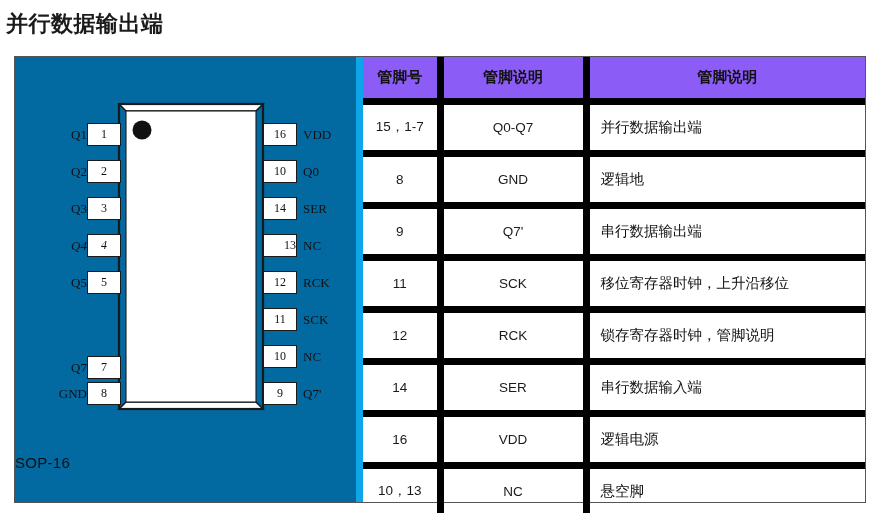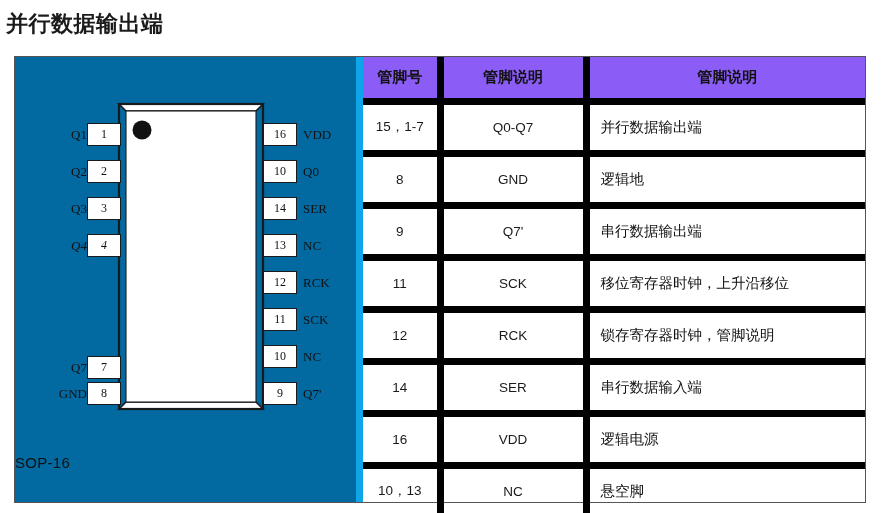--- a/index.html
+++ b/index.html
@@ -156,20 +156,24 @@
       <div class="pin-box" style="left:72px;top:0;">2</div>
     </div>
     <div class="pin-row" style="left:0;right:0;top:140px;">
       <div class="pin-name left" style="top:0;width:200px;left:-128px;">Q3</div>
       <div class="pin-box" style="left:72px;top:0;">3</div>
     </div>
     <div class="pin-row" style="left:0;right:0;top:177px;font-style:italic;">
       <div class="pin-name left" style="top:0;width:200px;left:-128px;">Q4</div>
       <div class="pin-box" style="left:72px;top:0;">4</div>
     </div>
+    <div class="pin-row" style="left:0;right:0;top:214px;">
+      <div class="pin-name left" style="top:0;width:200px;left:-128px;">Q5</div>
+      <div class="pin-box" style="left:72px;top:0;">5</div>
+    </div>
     <div class="pin-row" style="left:0;right:0;top:288px;margin-top:11px;">
       <div class="pin-name left" style="top:0;width:200px;left:-128px;">Q7</div>
       <div class="pin-box" style="left:72px;top:0;">7</div>
     </div>
     <div class="pin-row" style="left:0;right:0;top:325px;">
       <div class="pin-name left" style="top:0;width:200px;left:-128px;">GND</div>
       <div class="pin-box" style="left:72px;top:0;">8</div>
     </div>
 
     <div class="pin-row" style="left:0;right:0;top:66px;">
@@ -178,21 +182,21 @@
     </div>
     <div class="pin-row" style="left:0;right:0;top:103px;">
       <div class="pin-box" style="left:248px;top:0;">10</div>
       <div class="pin-name right" style="top:0;left:288px;">Q0</div>
     </div>
     <div class="pin-row" style="left:0;right:0;top:140px;">
       <div class="pin-box" style="left:248px;top:0;">14</div>
       <div class="pin-name right" style="top:0;left:288px;">SER</div>
     </div>
     <div class="pin-row" style="left:0;right:0;top:177px;">
-      <div class="pin-box" style="left:248px;top:0;">13</div>
+      <div class="pin-box" style="left:248px;top:0;text-align:right;">13</div>
       <div class="pin-name right" style="top:0;left:288px;">NC</div>
     </div>
     <div class="pin-row" style="left:0;right:0;top:214px;">
       <div class="pin-box" style="left:248px;top:0;">12</div>
       <div class="pin-name right" style="top:0;left:288px;">RCK</div>
     </div>
     <div class="pin-row" style="left:0;right:0;top:251px;">
       <div class="pin-box" style="left:248px;top:0;">11</div>
       <div class="pin-name right" style="top:0;left:288px;">SCK</div>
     </div>

